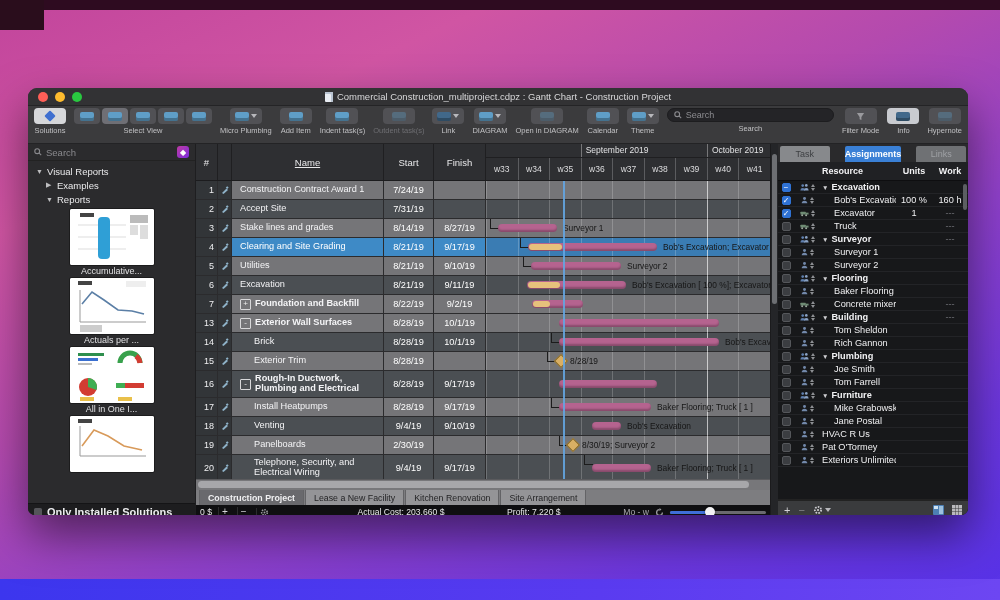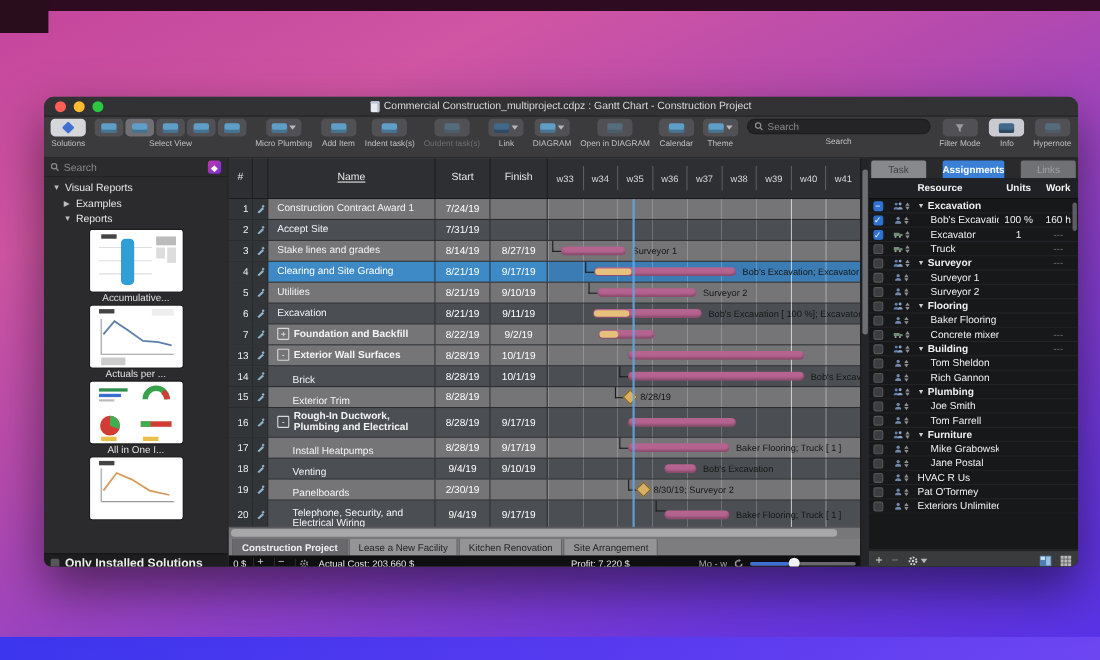--- a/index.html
+++ b/index.html
@@ -3,21 +3,21 @@
 <meta charset="utf-8">
 <style>
   html,body{margin:0;padding:0;background:#222;}
   .stage{position:relative;width:1000px;height:600px;overflow:hidden;
     font-family:"Liberation Sans",sans-serif;
     background:linear-gradient(155deg,#c2459c 0%,#d055a3 22%,#b44aae 42%,#8e40c9 62%,#6b36dc 82%,#5632e8 100%);}
   .desk-top-strip{position:absolute;left:0;top:0;width:100%;height:10px;background:#2e0b20;}
   .desk-corner{position:absolute;left:0;top:0;width:44px;height:30px;background:#2a0d1c;}
   .desk-bottom{position:absolute;left:0;bottom:0;width:100%;height:21px;background:linear-gradient(90deg,#3c36ee,#5a3bf0 60%,#6d46f2);}
 
-  .window{position:absolute;left:40px;top:88px;width:940px;height:427px;background:#3a3a3c;
+  .window{position:absolute;left:28px;top:88px;width:940px;height:427px;background:#3a3a3c;
     border-radius:9px 9px 7px 7px;overflow:hidden;box-shadow:0 20px 45px rgba(0,0,0,.5);font-size:9px;color:#ddd;}
 
   
   .titlebar{height:17px;background:#323234;display:flex;align-items:center;position:relative;border-bottom:1px solid #242426;}
   .lights{display:flex;gap:7px;margin-left:10px;}
   .light{width:10px;height:10px;border-radius:50%;}
   .l-red{background:#ff5f57;}.l-yel{background:#febc2e;}.l-grn{background:#29c840;}
   .title-wrap{position:absolute;left:0;right:0;display:flex;justify-content:center;align-items:center;gap:4px;pointer-events:none;}
   .doc-ic{width:8px;height:10px;background:#e8ecf2;border-radius:1px;box-shadow:inset -2px 2px 0 #b9c4d2;}
   .title-text{font-size:9.5px;color:#d8d8da;white-space:nowrap;}
@@ -72,21 +72,21 @@
   .wk-cell{height:100%;display:flex;align-items:center;justify-content:center;font-size:8.5px;color:#dcdcde;border-left:1px solid rgba(255,255,255,.22);box-sizing:border-box;}
   .wk-cell:first-child{border-left:none;}
 
   .rows-wrap{height:300px;position:relative;overflow:hidden;background:#3f4246;}
   .trow{display:flex;border-bottom:1px solid #2b2b2d;box-sizing:border-box;height:19px;}
   .trow.tall{height:27px;}
   .cell{display:flex;align-items:center;border-right:1px solid #2b2b2d;box-sizing:border-box;overflow:hidden;}
   .c-num{width:22px;background:#323538;color:#f0f0f2;justify-content:flex-end;padding-right:3px;font-size:9px;}
   .c-ic{width:14px;background:#323538;justify-content:center;}
   .c-name{width:152px;padding-left:8px;font-size:9.2px;color:#f4f4f6;line-height:1.05;}
-  .c-name.child{padding-left:22px;align-items:flex-end;}
+  .c-name.child{padding-left:22px;}
   .c-start,.c-fin{justify-content:center;font-size:9.2px;color:#fff;}
   .c-start{width:50px;}.c-fin{width:52px;}
   .c-gantt{width:284px;position:relative;border-right:none;}
   .shade-l .c-name,.shade-l .c-start,.shade-l .c-fin,.shade-l .c-gantt{background-color:#757578;}
   .shade-d .c-name,.shade-d .c-start,.shade-d .c-fin,.shade-d .c-gantt{background-color:#4b4f53;}
   .trow.sel .c-name,.trow.sel .c-start,.trow.sel .c-fin{background-color:#3e8ac6;color:#fff;}
   .trow.sel .c-gantt{background-color:#3a7cb3;}
   .expbox{width:9px;height:9px;border:1px solid #d8d8da;border-radius:1px;display:inline-flex;align-items:center;justify-content:center;font-size:8px;line-height:8px;color:#eee;margin-right:4px;flex:none;}
   .bname{font-weight:bold;}
   .bar{position:absolute;top:50%;transform:translateY(-50%);height:8px;border-radius:4px;background:#b5638f;box-shadow:inset 0 -2px 2px rgba(0,0,0,.25);z-index:2;}
@@ -380,20 +380,24 @@
       </div>
 
       <div class="main">
         <div class="ghead">
           <div class="hcell h-num">#</div>
           <div class="hcell h-ic"></div>
           <div class="hcell h-name">Name</div>
           <div class="hcell h-start">Start</div>
           <div class="hcell h-fin">Finish</div>
           <div class="hcell h-timeline">
+            <div class="h-months" id="months-row">
+                <div class="month-lab" style="left: 94.6667px; width: 126.222px;">September 2019</div>
+                <div class="month-lab" style="left: 220.889px; width: 63.1111px;">October 2019</div>
+              </div>
             <div class="h-weeks" id="weeks-row">
                 <div class="wk-cell" style="width: 31.5556px;">w33</div>
                 <div class="wk-cell" style="width: 31.5556px;">w34</div>
                 <div class="wk-cell" style="width: 31.5556px;">w35</div>
                 <div class="wk-cell" style="width: 31.5556px;">w36</div>
                 <div class="wk-cell" style="width: 31.5556px;">w37</div>
                 <div class="wk-cell" style="width: 31.5556px;">w38</div>
                 <div class="wk-cell" style="width: 31.5556px;">w39</div>
                 <div class="wk-cell" style="width: 31.5556px;">w40</div>
                 <div class="wk-cell" style="width: 31.5556px;">w41</div>
@@ -698,21 +702,21 @@
         <div class="statusbar">
           <span>0 $</span>
           <span class="sb-btn">+</span>
           <span class="sb-btn">−</span>
           <span class="sb-btn">
             <svg width="9" height="9" viewBox="0 0 10 10">
                 <circle cx="5" cy="5" r="3.1" fill="none" stroke="#9a9a9e" stroke-width="1.8" stroke-dasharray="1.6 1.2"></circle>
                 <circle cx="5" cy="5" r="1.1" fill="#9a9a9e"></circle>
               </svg>
           </span>
-          <span style="flex:1;text-align:left;text-decoration:underline;">Actual Cost: 203,660 $</span>
+          <span style="flex:1;text-align:right;text-decoration:underline;">Actual Cost: 203,660 $</span>
           <span style="flex:1;text-align:center;">Profit: 7,220 $</span>
           <span style="color:#a9a9ad;">Mo - w</span>
           <svg width="9" height="9" viewBox="0 0 10 10">
               <path d="M8.2 5 A3.2 3.2 0 1 1 5 1.8" fill="none" stroke="#9a9a9e" stroke-width="1.4"></path>
               <path d="M5 0 L7.2 1.8 L5 3.4 Z" fill="#9a9a9e"></path>
             </svg>
           <span class="slider">
               <span class="fill"></span>
               <span class="knob"></span>
             </span>

